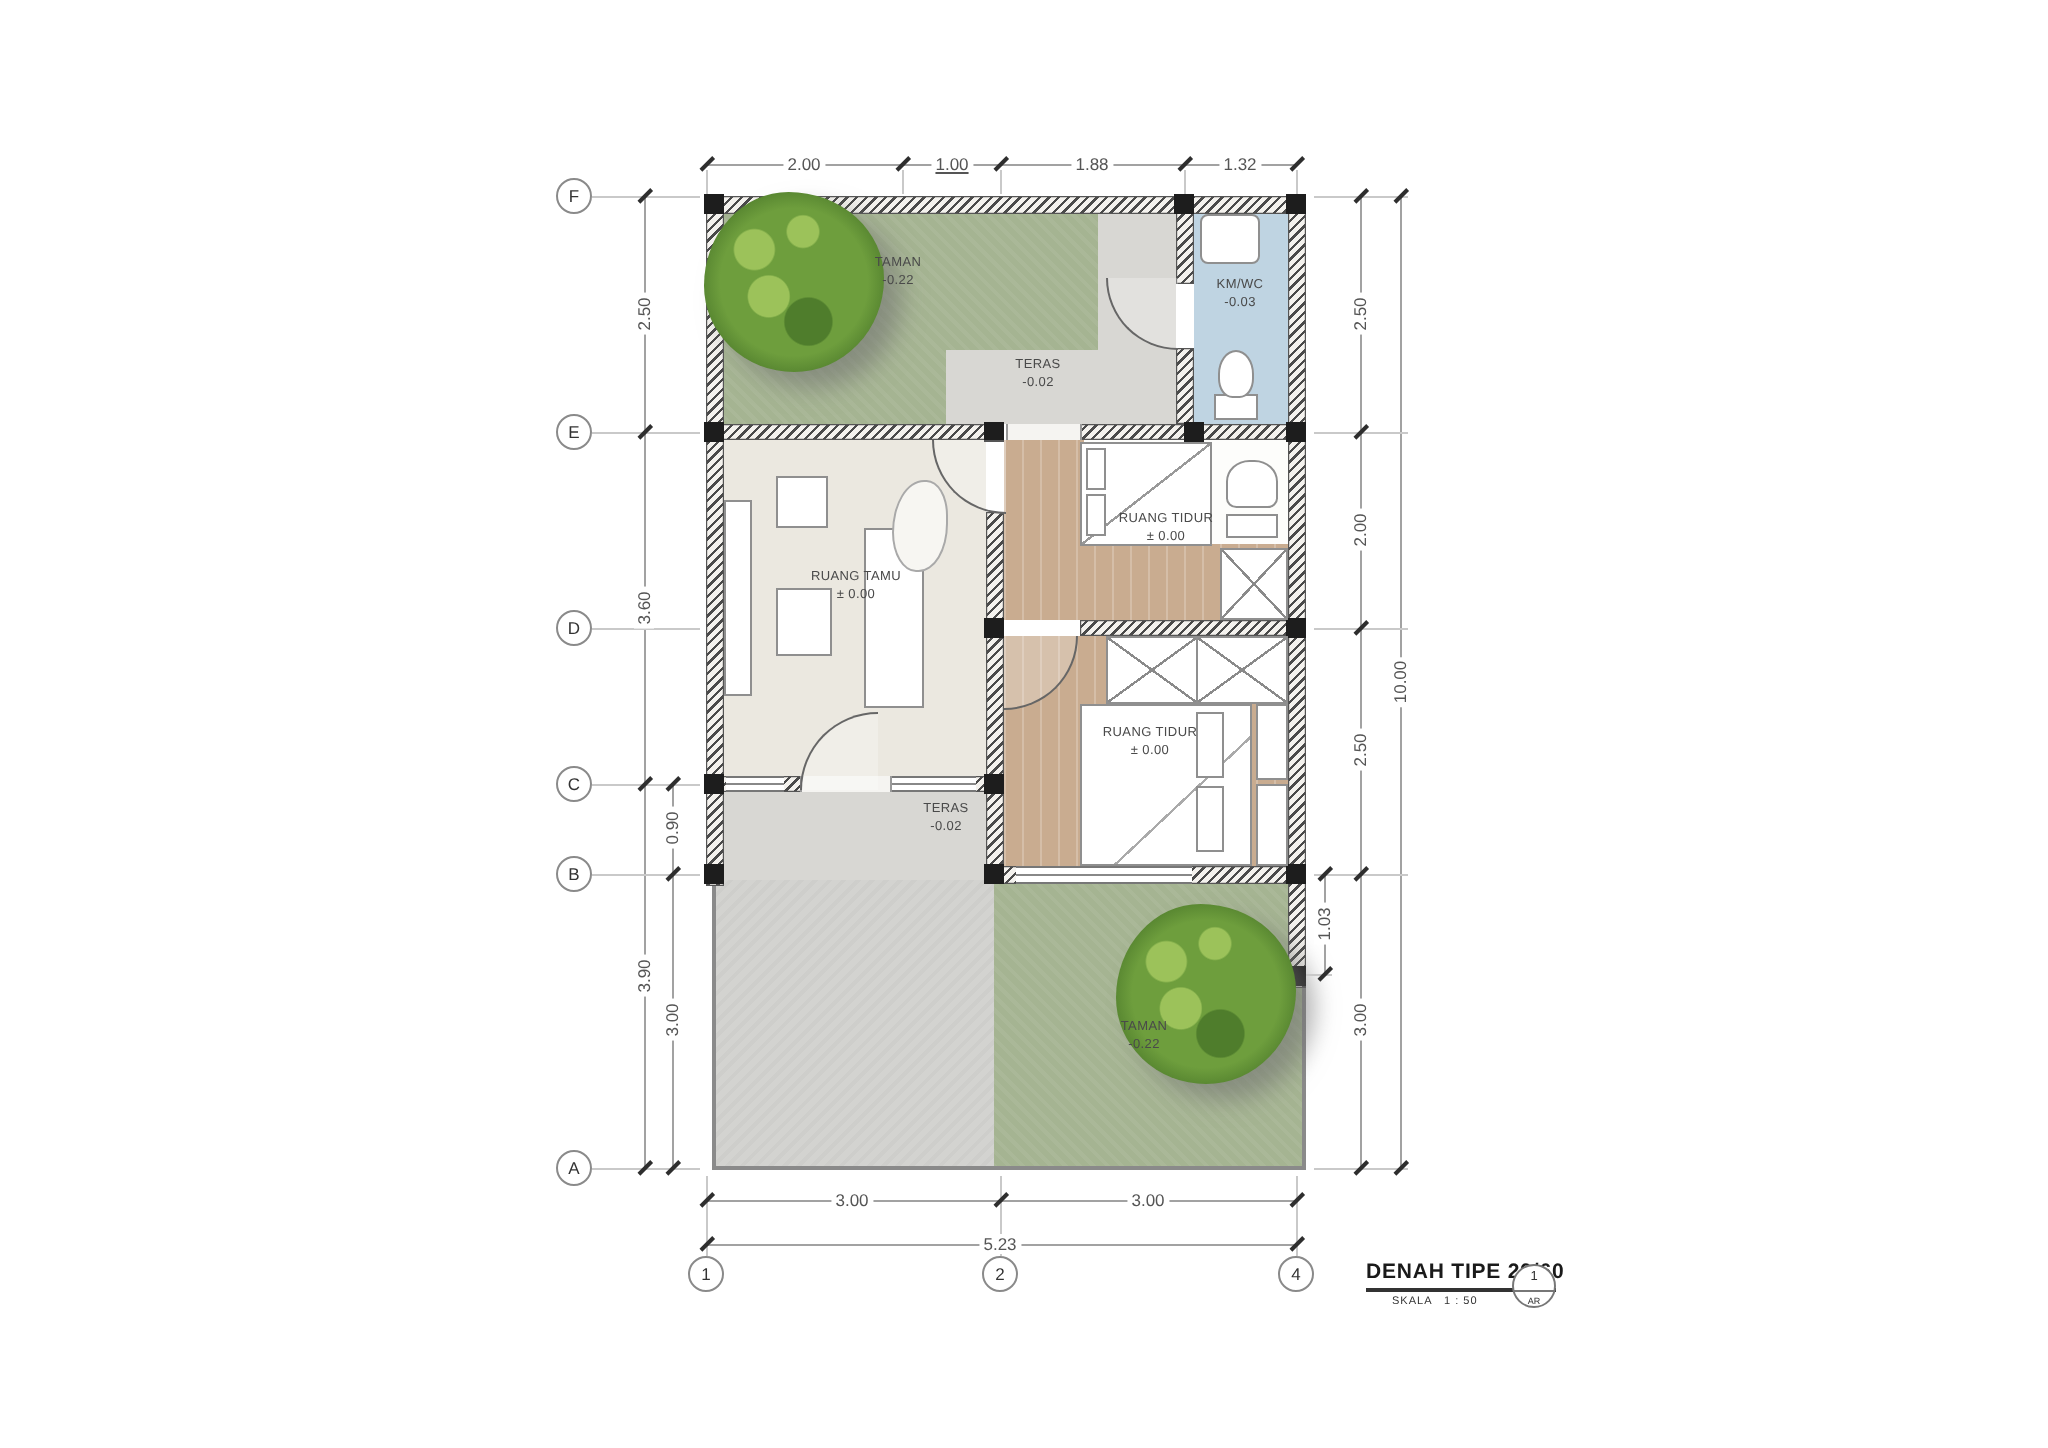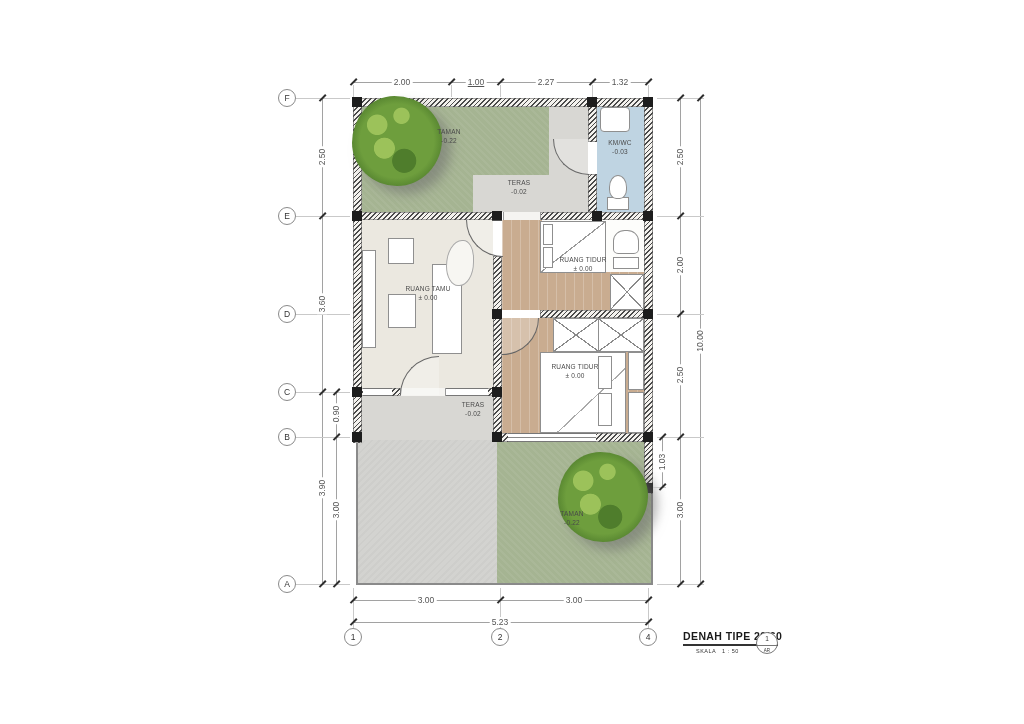--- a/index.html
+++ b/index.html
@@ -244,21 +244,21 @@
   <div class="abs tick" style="left:696px;top:97px;"></div>
   <div class="abs tick" style="left:696px;top:583px;"></div>
   <div class="abs tick" style="left:349px;top:599px;"></div>
   <div class="abs tick" style="left:496px;top:599px;"></div>
   <div class="abs tick" style="left:644px;top:599px;"></div>
   <div class="abs tick" style="left:349px;top:621px;"></div>
   <div class="abs tick" style="left:644px;top:621px;"></div>
 
   <span class="abs dim" style="left:402px;top:82px;">2.00</span>
   <span class="abs dim" style="left:476px;top:82px;text-decoration:underline;">1.00</span>
-  <span class="abs dim" style="left:546px;top:82px;">2.27</span>
+  <span class="abs dim" style="left:546px;top:82px;">1.88</span>
   <span class="abs dim" style="left:620px;top:82px;">1.32</span>
   <span class="abs dimv" style="left:322px;top:157px;">2.50</span>
   <span class="abs dimv" style="left:322px;top:304px;">3.60</span>
   <span class="abs dimv" style="left:322px;top:488px;">3.90</span>
   <span class="abs dimv" style="left:336px;top:414px;">0.90</span>
   <span class="abs dimv" style="left:336px;top:510px;">3.00</span>
   <span class="abs dimv" style="left:680px;top:157px;">2.50</span>
   <span class="abs dimv" style="left:680px;top:265px;">2.00</span>
   <span class="abs dimv" style="left:680px;top:375px;">2.50</span>
   <span class="abs dimv" style="left:680px;top:510px;">3.00</span>

